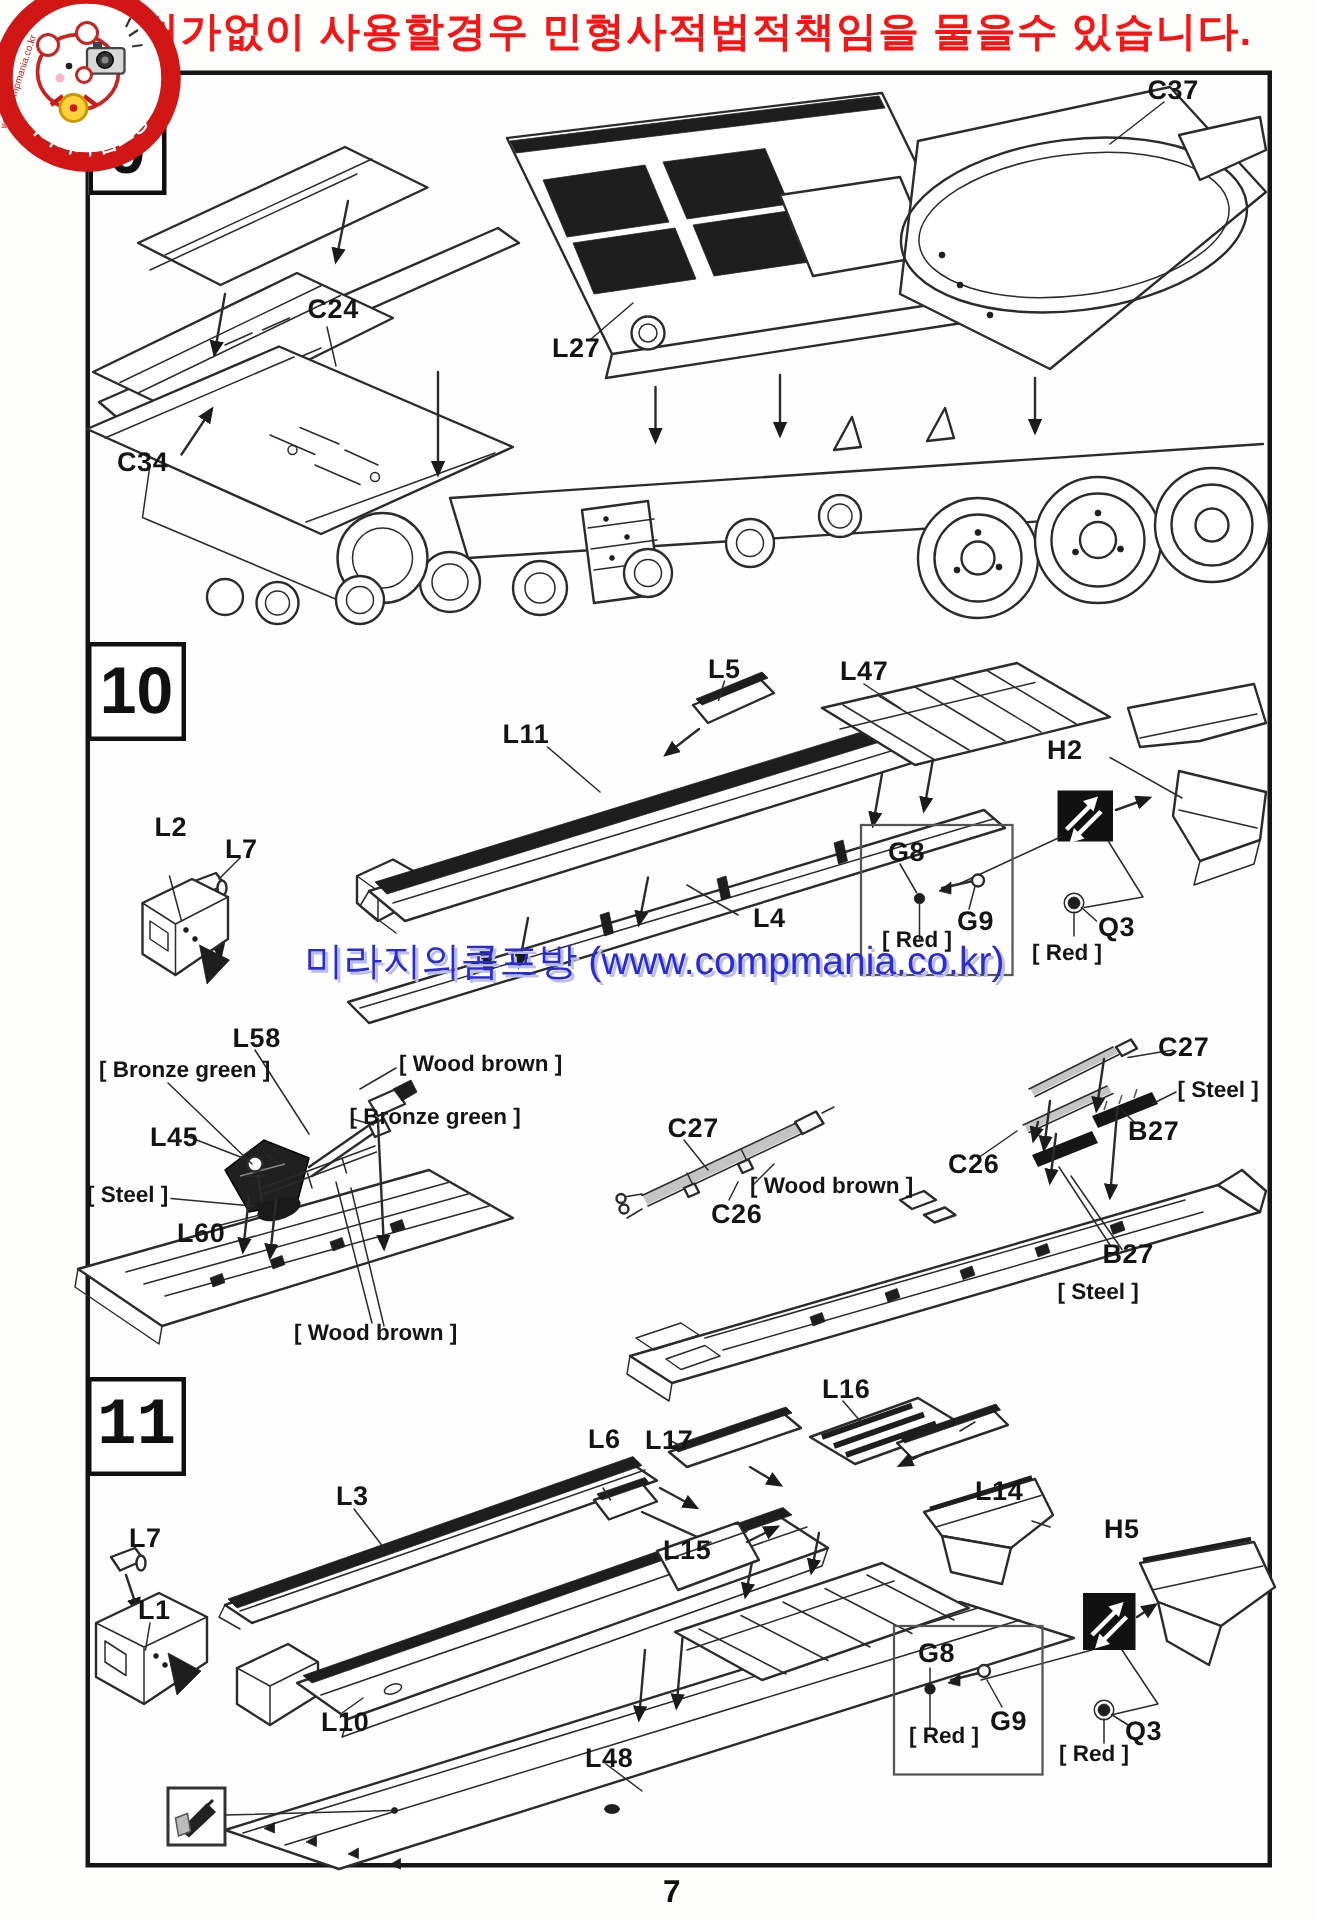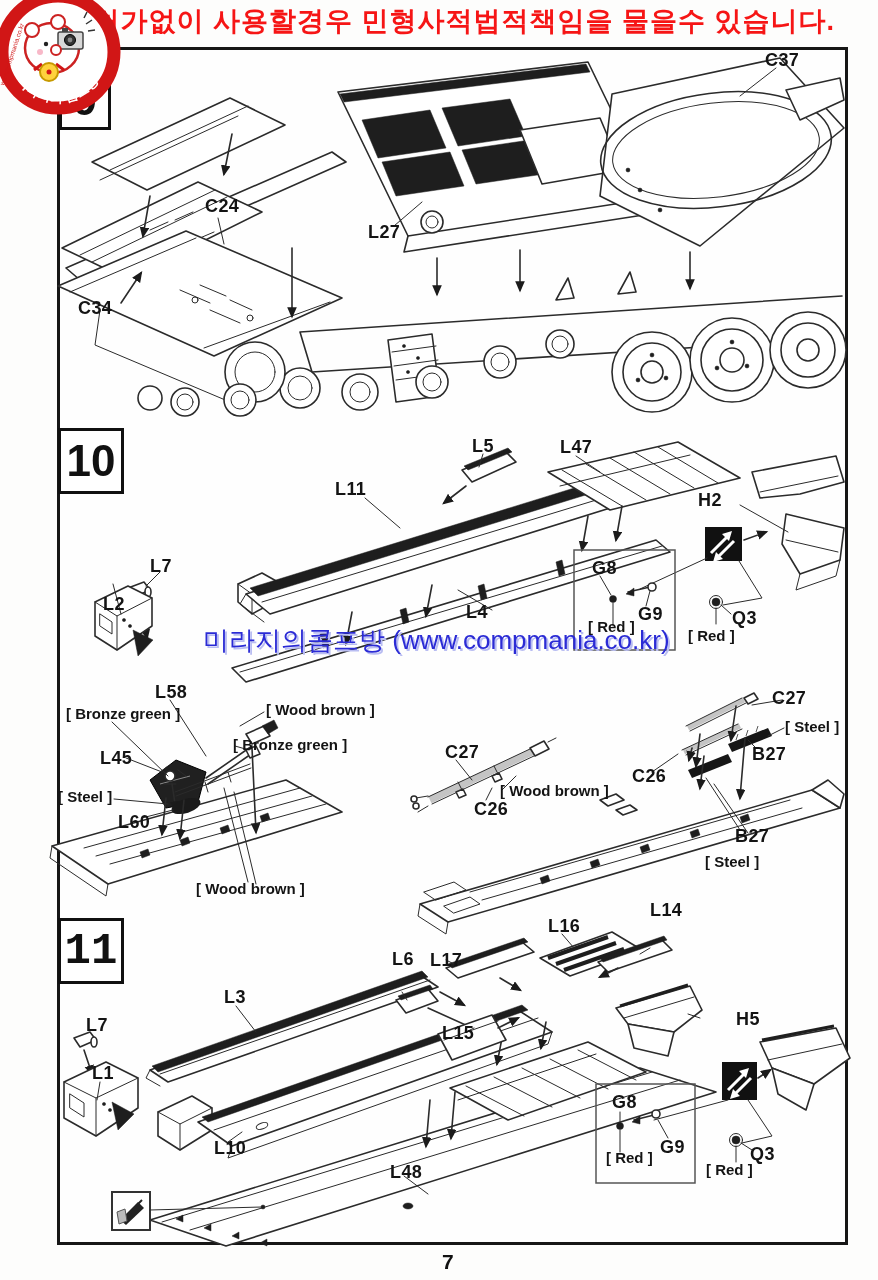--- a/index.html
+++ b/index.html
@@ -380,27 +380,27 @@
 
   <div id="box9" class="stepbox">9</div>
   <div id="box10" class="stepbox">10</div>
   <div id="box11" class="stepbox">11</div>
 
   <div class="lbl" style="left:205px;top:196px">C24</div>
   <div class="lbl" style="left:78px;top:298px">C34</div>
   <div class="lbl" style="left:368px;top:222px">L27</div>
   <div class="lbl" style="left:765px;top:50px">C37</div>
 
-  <div class="lbl" style="left:103px;top:594px">L2</div>
+  <div class="lbl" style="left:103px;top:541px">L2</div>
   <div class="lbl" style="left:150px;top:556px">L7</div>
   <div class="lbl" style="left:335px;top:479px">L11</div>
   <div class="lbl" style="left:472px;top:436px">L5</div>
   <div class="lbl" style="left:560px;top:437px">L47</div>
   <div class="lbl" style="left:698px;top:490px">H2</div>
-  <div class="lbl" style="left:466px;top:602px">L4</div>
+  <div class="lbl" style="left:502px;top:602px">L4</div>
   <div class="lbl" style="left:592px;top:558px">G8</div>
   <div class="lbl" style="left:638px;top:604px">G9</div>
   <div class="lbl clr" style="left:588px;top:618px">[ Red ]</div>
   <div class="lbl" style="left:732px;top:608px">Q3</div>
   <div class="lbl clr" style="left:688px;top:627px">[ Red ]</div>
 
   <div class="lbl" style="left:155px;top:682px">L58</div>
   <div class="lbl clr" style="left:66px;top:705px">[ Bronze green ]</div>
   <div class="lbl clr" style="left:266px;top:701px">[ Wood brown ]</div>
   <div class="lbl clr" style="left:233px;top:736px">[ Bronze green ]</div>
@@ -414,21 +414,21 @@
   <div class="lbl clr" style="left:500px;top:782px">[ Wood brown ]</div>
   <div class="lbl" style="left:772px;top:688px">C27</div>
   <div class="lbl clr" style="left:785px;top:718px">[ Steel ]</div>
   <div class="lbl" style="left:752px;top:744px">B27</div>
   <div class="lbl" style="left:632px;top:766px">C26</div>
   <div class="lbl" style="left:735px;top:826px">B27</div>
   <div class="lbl clr" style="left:705px;top:853px">[ Steel ]</div>
 
   <div class="lbl" style="left:548px;top:916px">L16</div>
   <div class="lbl" style="left:430px;top:950px">L17</div>
-  <div class="lbl" style="left:650px;top:900px">L14</div>
+  <div class="lbl" style="left:650px;top:984px">L14</div>
   <div class="lbl" style="left:392px;top:949px">L6</div>
   <div class="lbl" style="left:224px;top:987px">L3</div>
   <div class="lbl" style="left:442px;top:1023px">L15</div>
   <div class="lbl" style="left:736px;top:1009px">H5</div>
   <div class="lbl" style="left:86px;top:1015px">L7</div>
   <div class="lbl" style="left:92px;top:1063px">L1</div>
   <div class="lbl" style="left:214px;top:1138px">L10</div>
   <div class="lbl" style="left:390px;top:1162px">L48</div>
   <div class="lbl" style="left:612px;top:1092px">G8</div>
   <div class="lbl" style="left:660px;top:1137px">G9</div>

